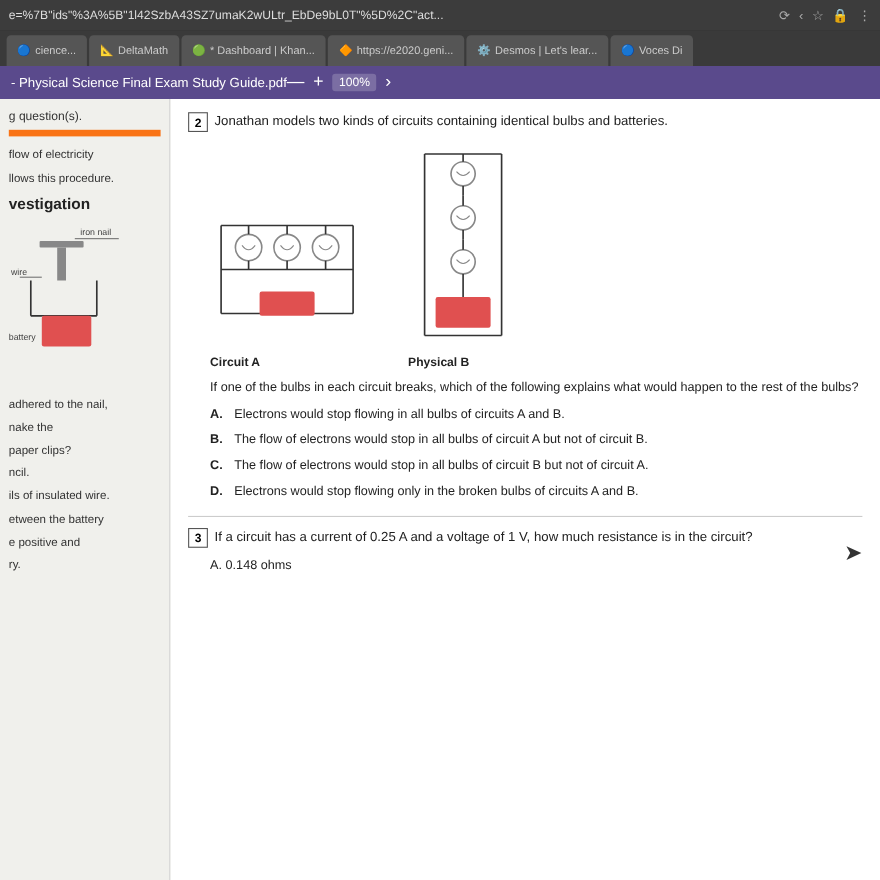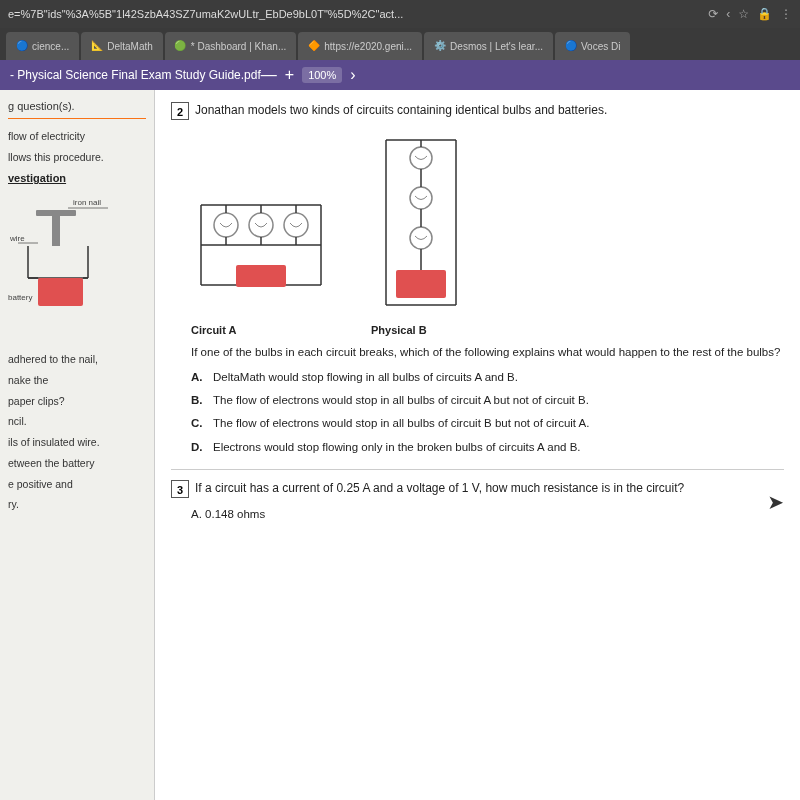--- a/index.html
+++ b/index.html
@@ -123,37 +123,36 @@
       overflow: hidden;
       font-size: 11px;
       color: #222;
       flex-shrink: 0;
     }
 
     .sidebar-question-hint {
       font-size: 11px;
       color: #333;
       margin-bottom: 10px;
-      border-bottom: 1px solid #f97316;
+      border-bottom: 6px solid #f97316;
       padding-bottom: 6px;
     }
 
     .sidebar-text {
       font-size: 10.5px;
       color: #333;
       margin-bottom: 6px;
       line-height: 1.4;
     }
 
     .sidebar-heading {
-      font-size: 11px;
+      font-size: 14px;
       font-weight: bold;
       color: #222;
       margin: 8px 0 4px 0;
-      text-decoration: underline;
     }
 
     
     .sidebar-diagram {
       position: relative;
       width: 130px;
       height: 160px;
       margin: 4px 0;
     }
 
@@ -437,21 +436,21 @@
           </svg>
           <span class="circuit-label">Physical B</span>
         </div>
       </div>
 
       <div class="if-question-text">If one of the bulbs in each circuit breaks, which of the following explains what would happen to the rest of the bulbs?</div>
 
       <div class="answer-choices">
         <div class="answer-choice">
           <span class="answer-letter">A.</span>
-          <span class="answer-text">DeltaMath would stop flowing in all bulbs of circuits A and B.</span>
+          <span class="answer-text">Electrons would stop flowing in all bulbs of circuits A and B.</span>
         </div>
         <div class="answer-choice">
           <span class="answer-letter">B.</span>
           <span class="answer-text">The flow of electrons would stop in all bulbs of circuit A but not of circuit B.</span>
         </div>
         <div class="answer-choice">
           <span class="answer-letter">C.</span>
           <span class="answer-text">The flow of electrons would stop in all bulbs of circuit B but not of circuit A.</span>
         </div>
         <div class="answer-choice">

